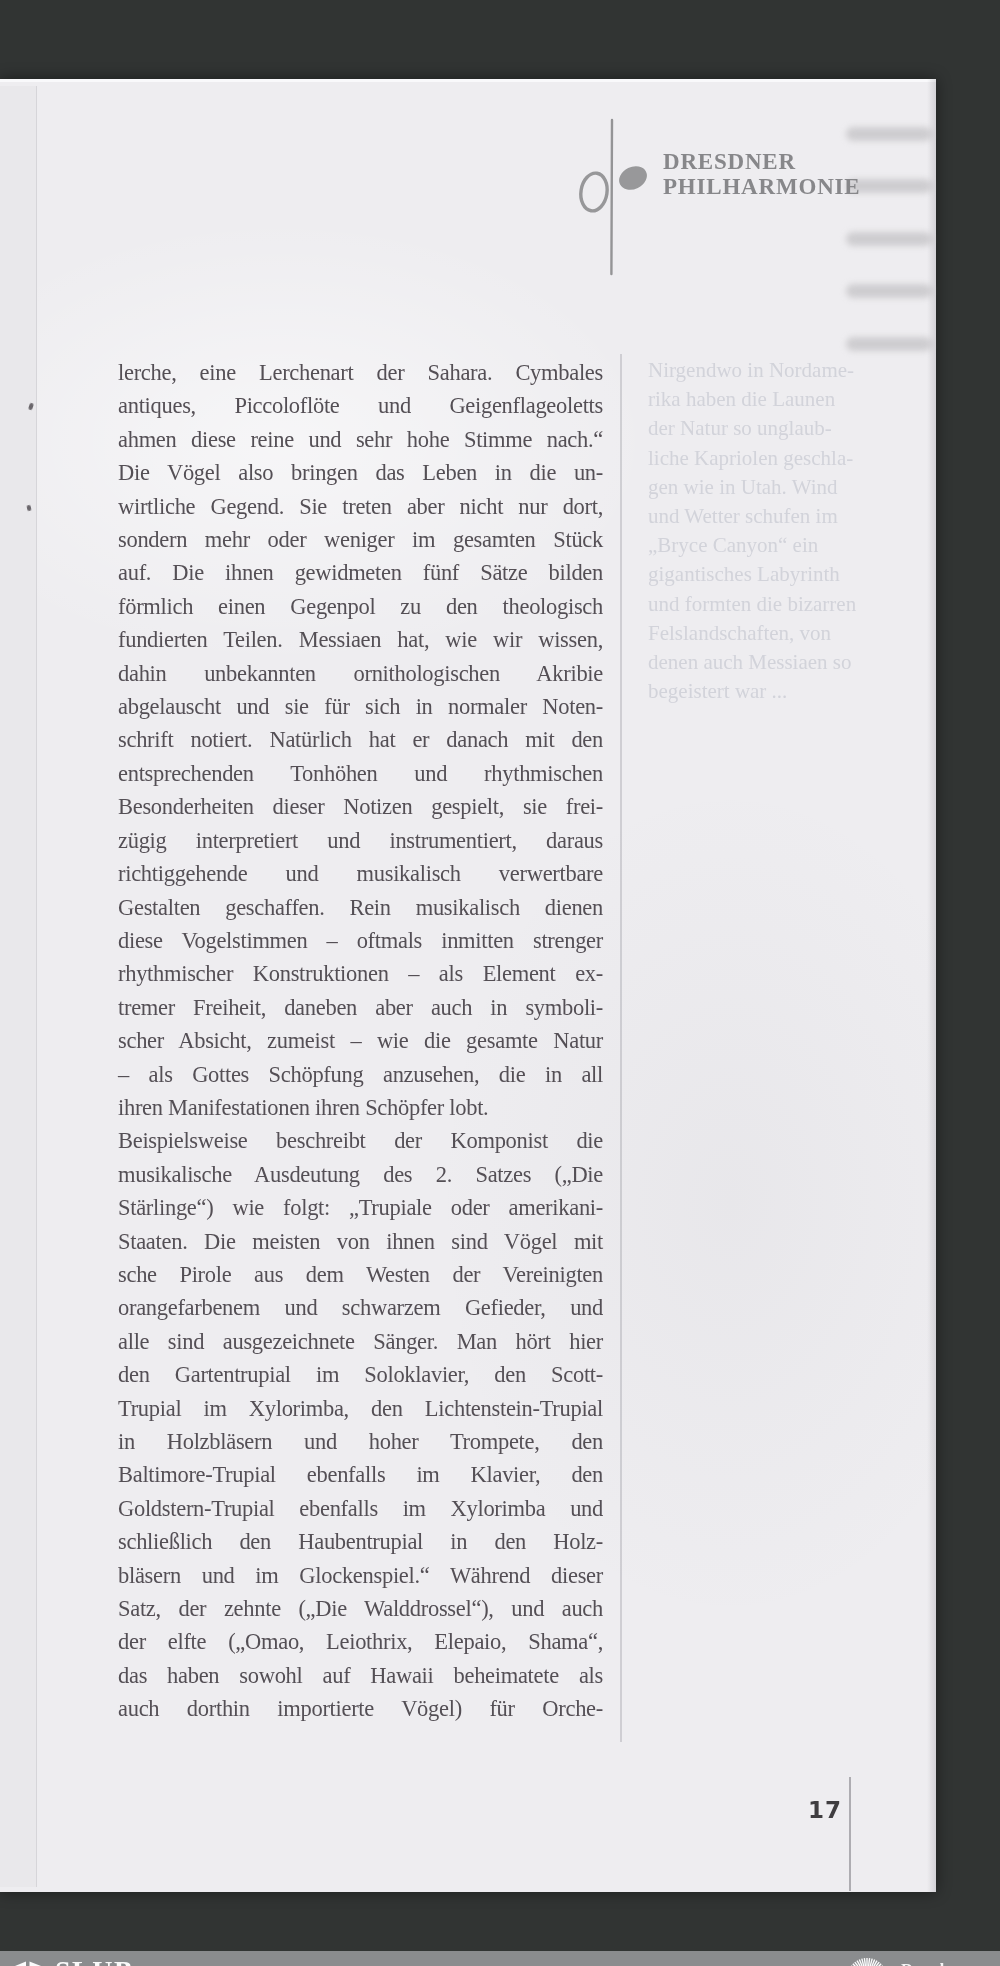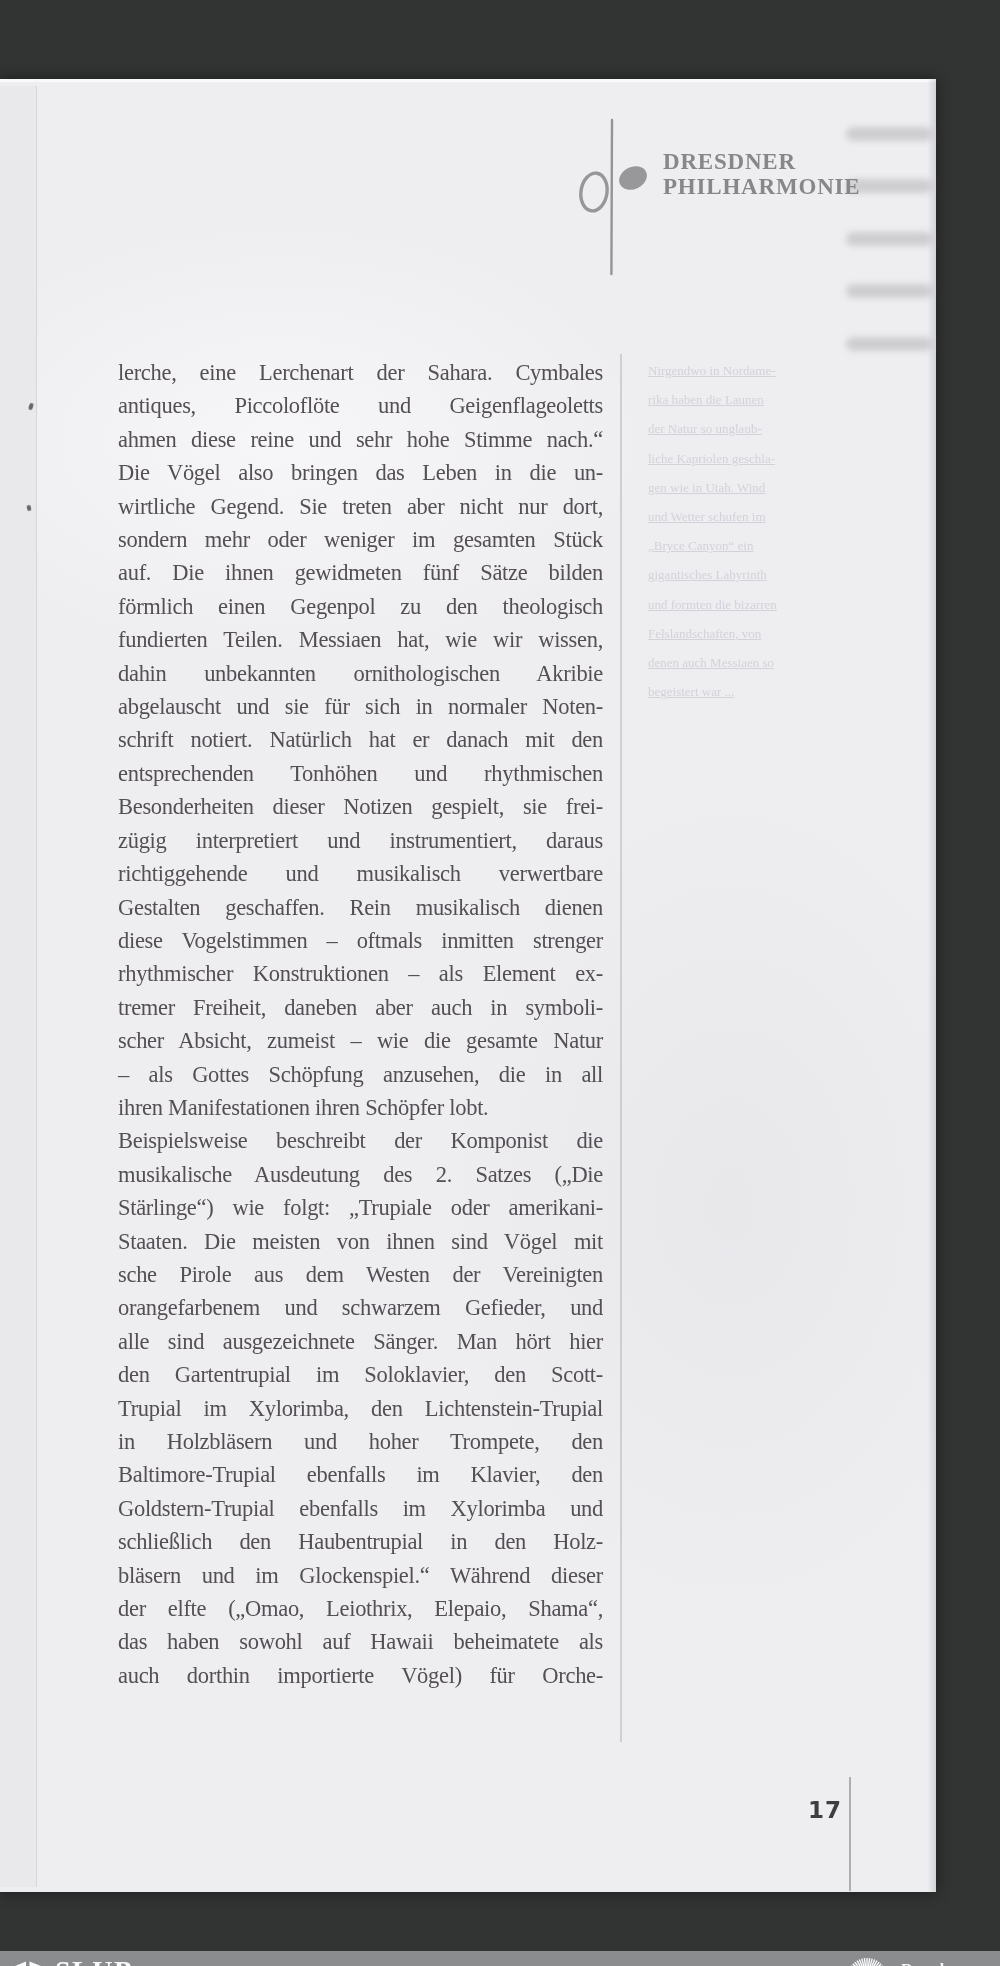--- a/index.html
+++ b/index.html
@@ -64,24 +64,23 @@
   .tline.natural{text-align:right;text-align-last:left;}
 
   
   .column-rule{
     position:absolute;left:620px;top:275px;width:2px;height:1388px;
     background:rgba(168,168,175,0.45);
   }
   .margin-note{
     position:absolute;left:648px;top:277px;width:256px;
     font-family:"Liberation Serif",serif;
-    font-size:13px;line-height:29.2px;
+    font-size:21px;line-height:29.2px;
     color:var(--margin-note-text);
     filter:blur(0.4px);
-    text-decoration:underline;
   }
 
   
   .page-number{
     position:absolute;left:808px;top:1718px;
     font-family:"DejaVu Sans",sans-serif;font-weight:700;
     font-size:23px;color:#3f3d40;letter-spacing:1px;
   }
   .pagenum-rule{
     position:absolute;left:849px;top:1698px;width:2px;height:114px;
@@ -173,20 +172,21 @@
         <div class="tline">sche Pirole aus dem Westen der Vereinigten</div>
         <div class="tline">orangefarbenem und schwarzem Gefieder, und</div>
         <div class="tline">alle sind ausgezeichnete Sänger. Man hört hier</div>
         <div class="tline">den Gartentrupial im Soloklavier, den Scott-</div>
         <div class="tline">Trupial im Xylorimba, den Lichtenstein-Trupial</div>
         <div class="tline">in Holzbläsern und hoher Trompete, den</div>
         <div class="tline">Baltimore-Trupial ebenfalls im Klavier, den</div>
         <div class="tline">Goldstern-Trupial ebenfalls im Xylorimba und</div>
         <div class="tline">schließlich den Haubentrupial in den Holz-</div>
         <div class="tline">bläsern und im Glockenspiel.“ Während dieser</div>
+        <div class="tline">Satz, der zehnte („Die Walddrossel“), und auch</div>
         <div class="tline">der elfte („Omao, Leiothrix, Elepaio, Shama“,</div>
         <div class="tline">das haben sowohl auf Hawaii beheimatete als</div>
         <div class="tline">auch dorthin importierte Vögel) für Orche-</div>
       </div>
 
     <div class="column-rule"></div>
 
     <div class="margin-note">
         <div>Nirgendwo in Nordame-</div>
         <div>rika haben die Launen</div>

